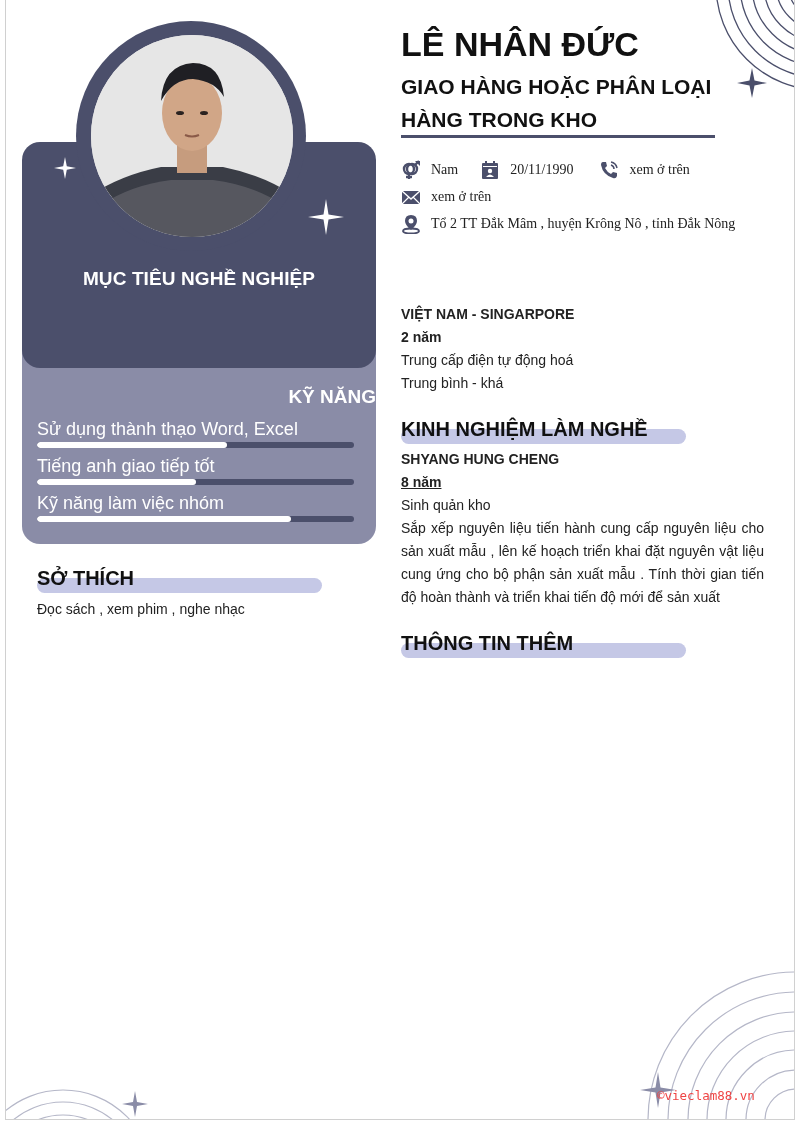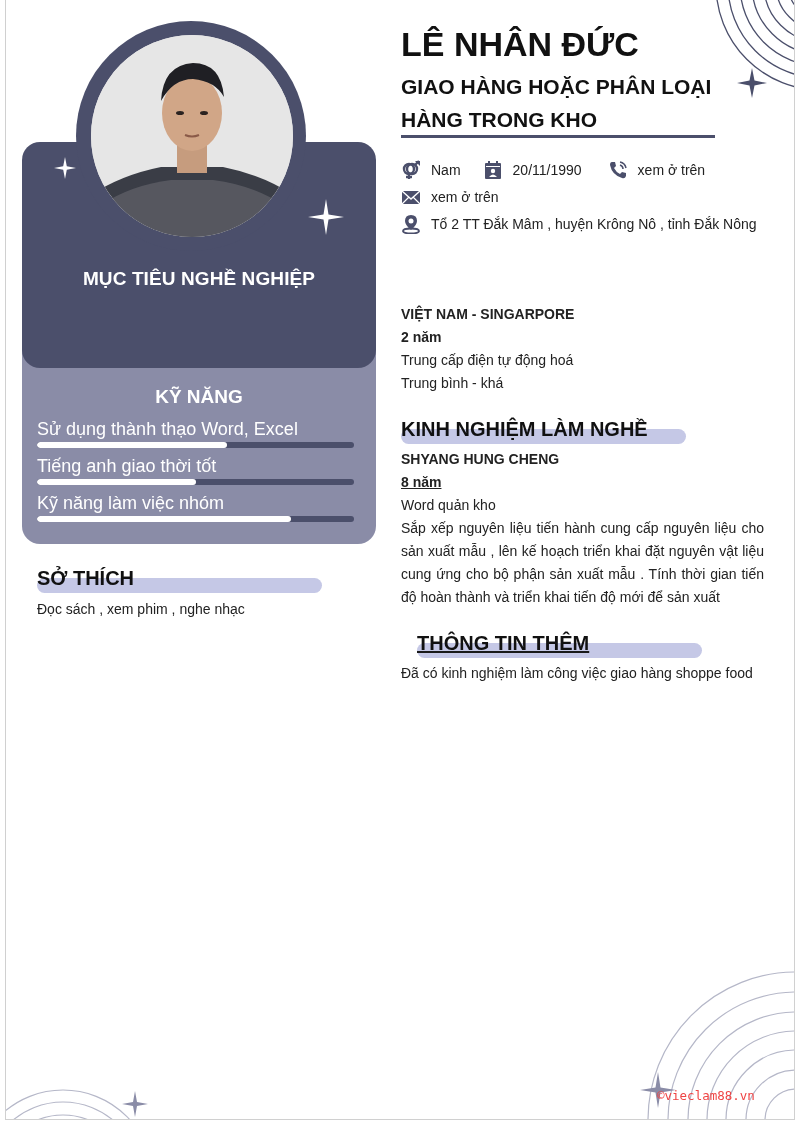--- a/index.html
+++ b/index.html
@@ -35,21 +35,21 @@
     }
     .objective-title {
       position: absolute; left: 16px; top: 268px; width: 354px; text-align: center;
       color: #fff; font-size: 19px; font-weight: bold; z-index: 4; letter-spacing: 0.1px;
     }
     .objective-text {
       position: absolute; left: 31px; top: 301px; width: 328px; color: #fff;
       font-size: 14px; line-height: 23px; z-index: 4;
     }
     .skills-title {
-      position: absolute; left: 16px; top: 386px; width: 354px; text-align: center;
+      position: absolute; left: 16px; top: 386px; width: 354px; text-align: right;
       color: #fff; font-size: 19px; font-weight: bold; z-index: 4;
     }
     .skill { position: absolute; left: 31px; width: 317px; z-index: 4; }
     .skill-label { color: #fff; font-size: 18px; line-height: 18px; display: block; }
     .skill-track {
       margin-top: 4px; height: 6px; border-radius: 3px; background: #4b4f6b; position: relative; overflow: hidden;
     }
     .skill-fill { position: absolute; left: 0; top: 0; height: 100%; background: #ffffff; border-radius: 3px; }
 
     .section-head { position: absolute; height: 26px; }
@@ -65,21 +65,21 @@
     
     .name {
       position: absolute; left: 395px; top: 22px; font-size: 34px; font-weight: bold; color: #111; line-height: 44px;
     }
     .job-title {
       position: absolute; left: 395px; top: 70px; width: 320px; font-size: 21px; font-weight: bold;
       color: #111; line-height: 33px;
     }
     .title-rule { position: absolute; left: 395px; top: 135px; width: 314px; height: 3px; background: #4b4f6b; }
 
-    .info-row { position: absolute; display: flex; align-items: center; font-size: 14px; color: #222; }
+    .info-row { position: absolute; display: flex; align-items: center; font-size: 14px; color: #222; font-family: Liberation Serif, serif; }
     .info-item { display: flex; align-items: center; margin-right: 22px; }
     .info-item .ic { width: 20px; height: 20px; margin-right: 10px; display: inline-flex; align-items: center; justify-content: center; }
     .info-item .ic svg { width: 20px; height: 20px; }
 
     .watermark {
       position: absolute; left: 651px; top: 1088px; font-family: "DejaVu Sans Mono", monospace;
       font-size: 12.5px; color: #ef4444; z-index: 5;
     }
   </style>
 </head>
@@ -156,21 +156,21 @@
 
   <div class="skills-title">KỸ NĂNG</div>
 
   <div class="skill" style="top:420px;">
     <span class="skill-label">Sử dụng thành thạo Word, Excel</span>
     <div class="skill-track">
       <div class="skill-fill" style="width:60%;"></div>
     </div>
   </div>
   <div class="skill" style="top:457px;">
-    <span class="skill-label">Tiếng anh giao thời tốt</span>
+    <span class="skill-label">Tiếng anh giao tiếp tốt</span>
     <div class="skill-track">
       <div class="skill-fill" style="width:50%;"></div>
     </div>
   </div>
   <div class="skill" style="top:494px;">
     <span class="skill-label">Kỹ năng làm việc nhóm</span>
     <div class="skill-track">
       <div class="skill-fill" style="width:80%;"></div>
     </div>
   </div>
@@ -256,23 +256,22 @@
   <div class="body-text bold-text" style="left:395px;top:326px;">2 năm</div>
   <div class="body-text" style="left:395px;top:349px;">Trung cấp điện tự động hoá</div>
   <div class="body-text" style="left:395px;top:372px;">Trung bình - khá</div>
 
   <div class="section-head" style="left:395px;top:417px;">
     <div class="bar" style="width:285px;"></div>
     <div class="txt">KINH NGHIỆM LÀM NGHỀ</div>
   </div>
   <div class="body-text bold-text" style="left:395px;top:448px;">SHYANG HUNG CHENG</div>
   <div class="body-text bold-text" style="left:395px;top:471px;text-decoration:underline;">8 năm</div>
-  <div class="body-text" style="left:395px;top:494px;">Word quản kho</div>
+  <div class="body-text" style="left:395px;top:494px;">Sinh quản kho</div>
   <div class="body-text" style="left:395px;top:517px;width:363px;text-align:justify;">Sắp xếp nguyên liệu tiến hành cung cấp nguyên liệu cho sản xuất mẫu , lên kế hoạch triển khai đặt nguyên vật liệu cung ứng cho bộ phận sản xuất mẫu . Tính thời gian tiến độ hoàn thành và triển khai tiến độ mới để sản xuất</div>
 
-  <div class="section-head" style="left:411px;top:631px;text-decoration:underline;">
+  <div class="section-head" style="left:395px;top:631px;">
     <div class="bar" style="width:285px;"></div>
     <div class="txt">THÔNG TIN THÊM</div>
   </div>
-  <div class="body-text" style="left:395px;top:662px;width:365px;">Đã có kinh nghiệm làm công việc giao hàng shoppe food</div>
 
   <div class="watermark">©vieclam88.vn</div>
 </div>
 
 </body></html>

